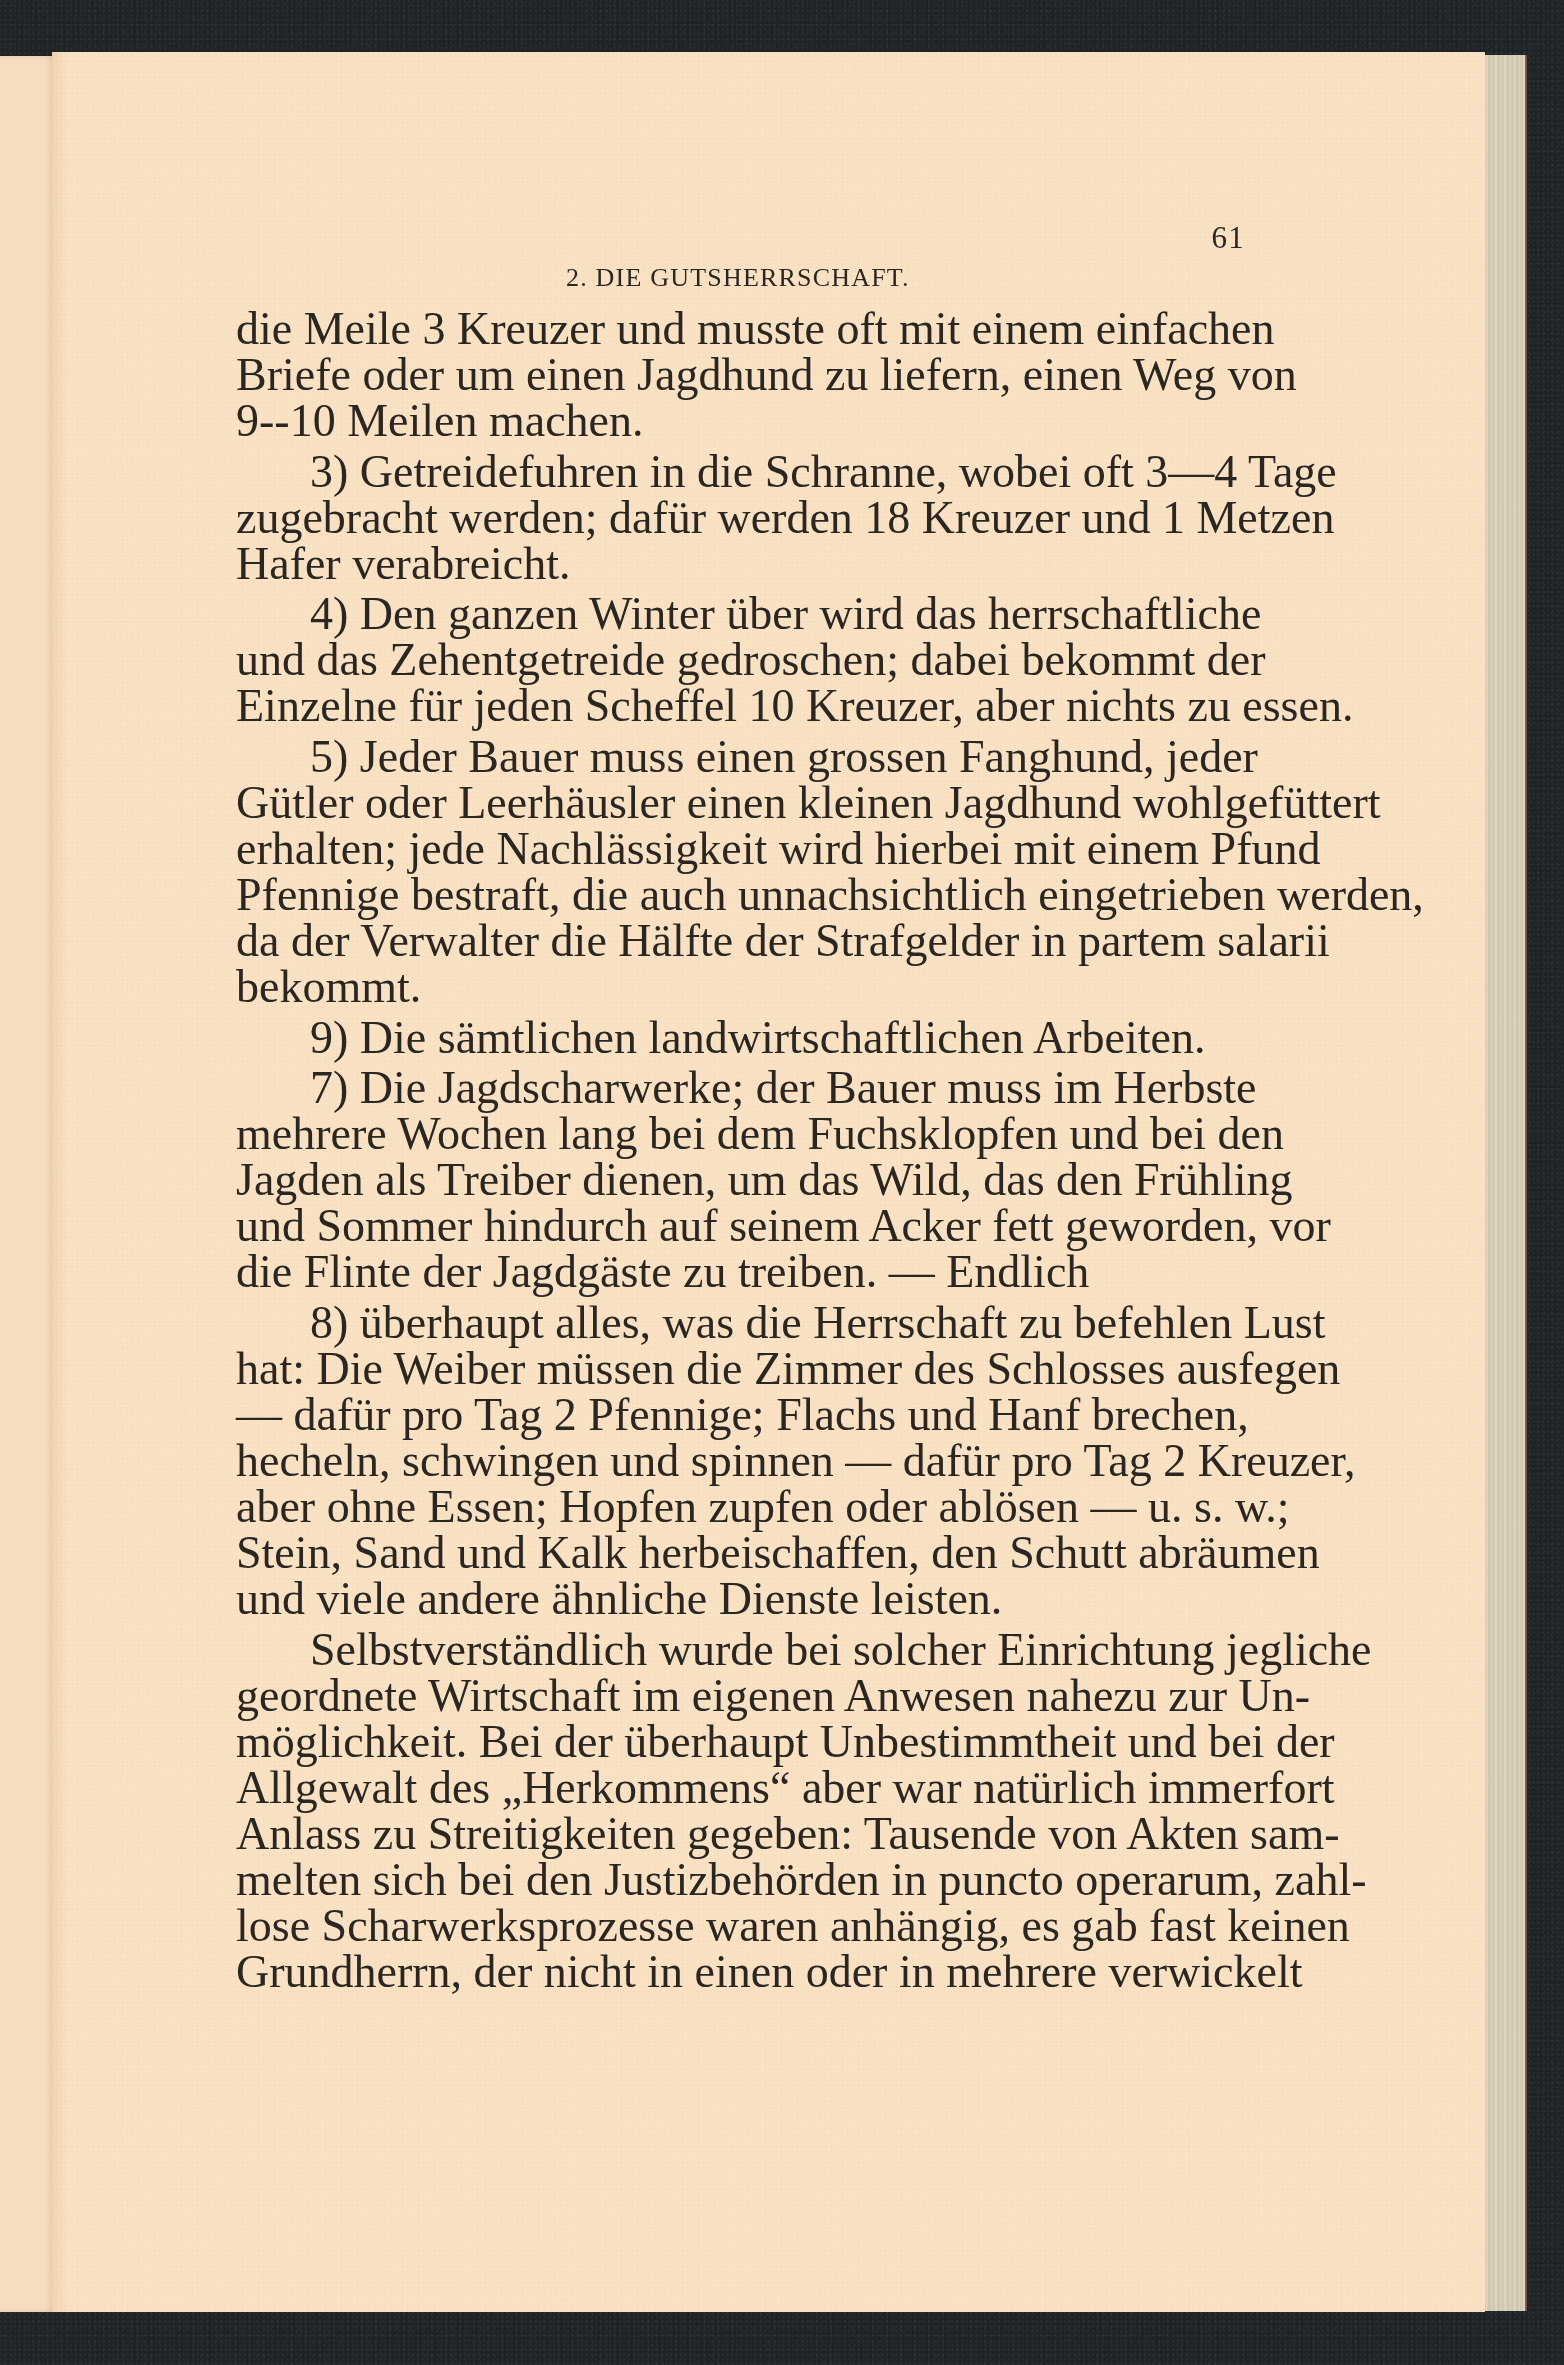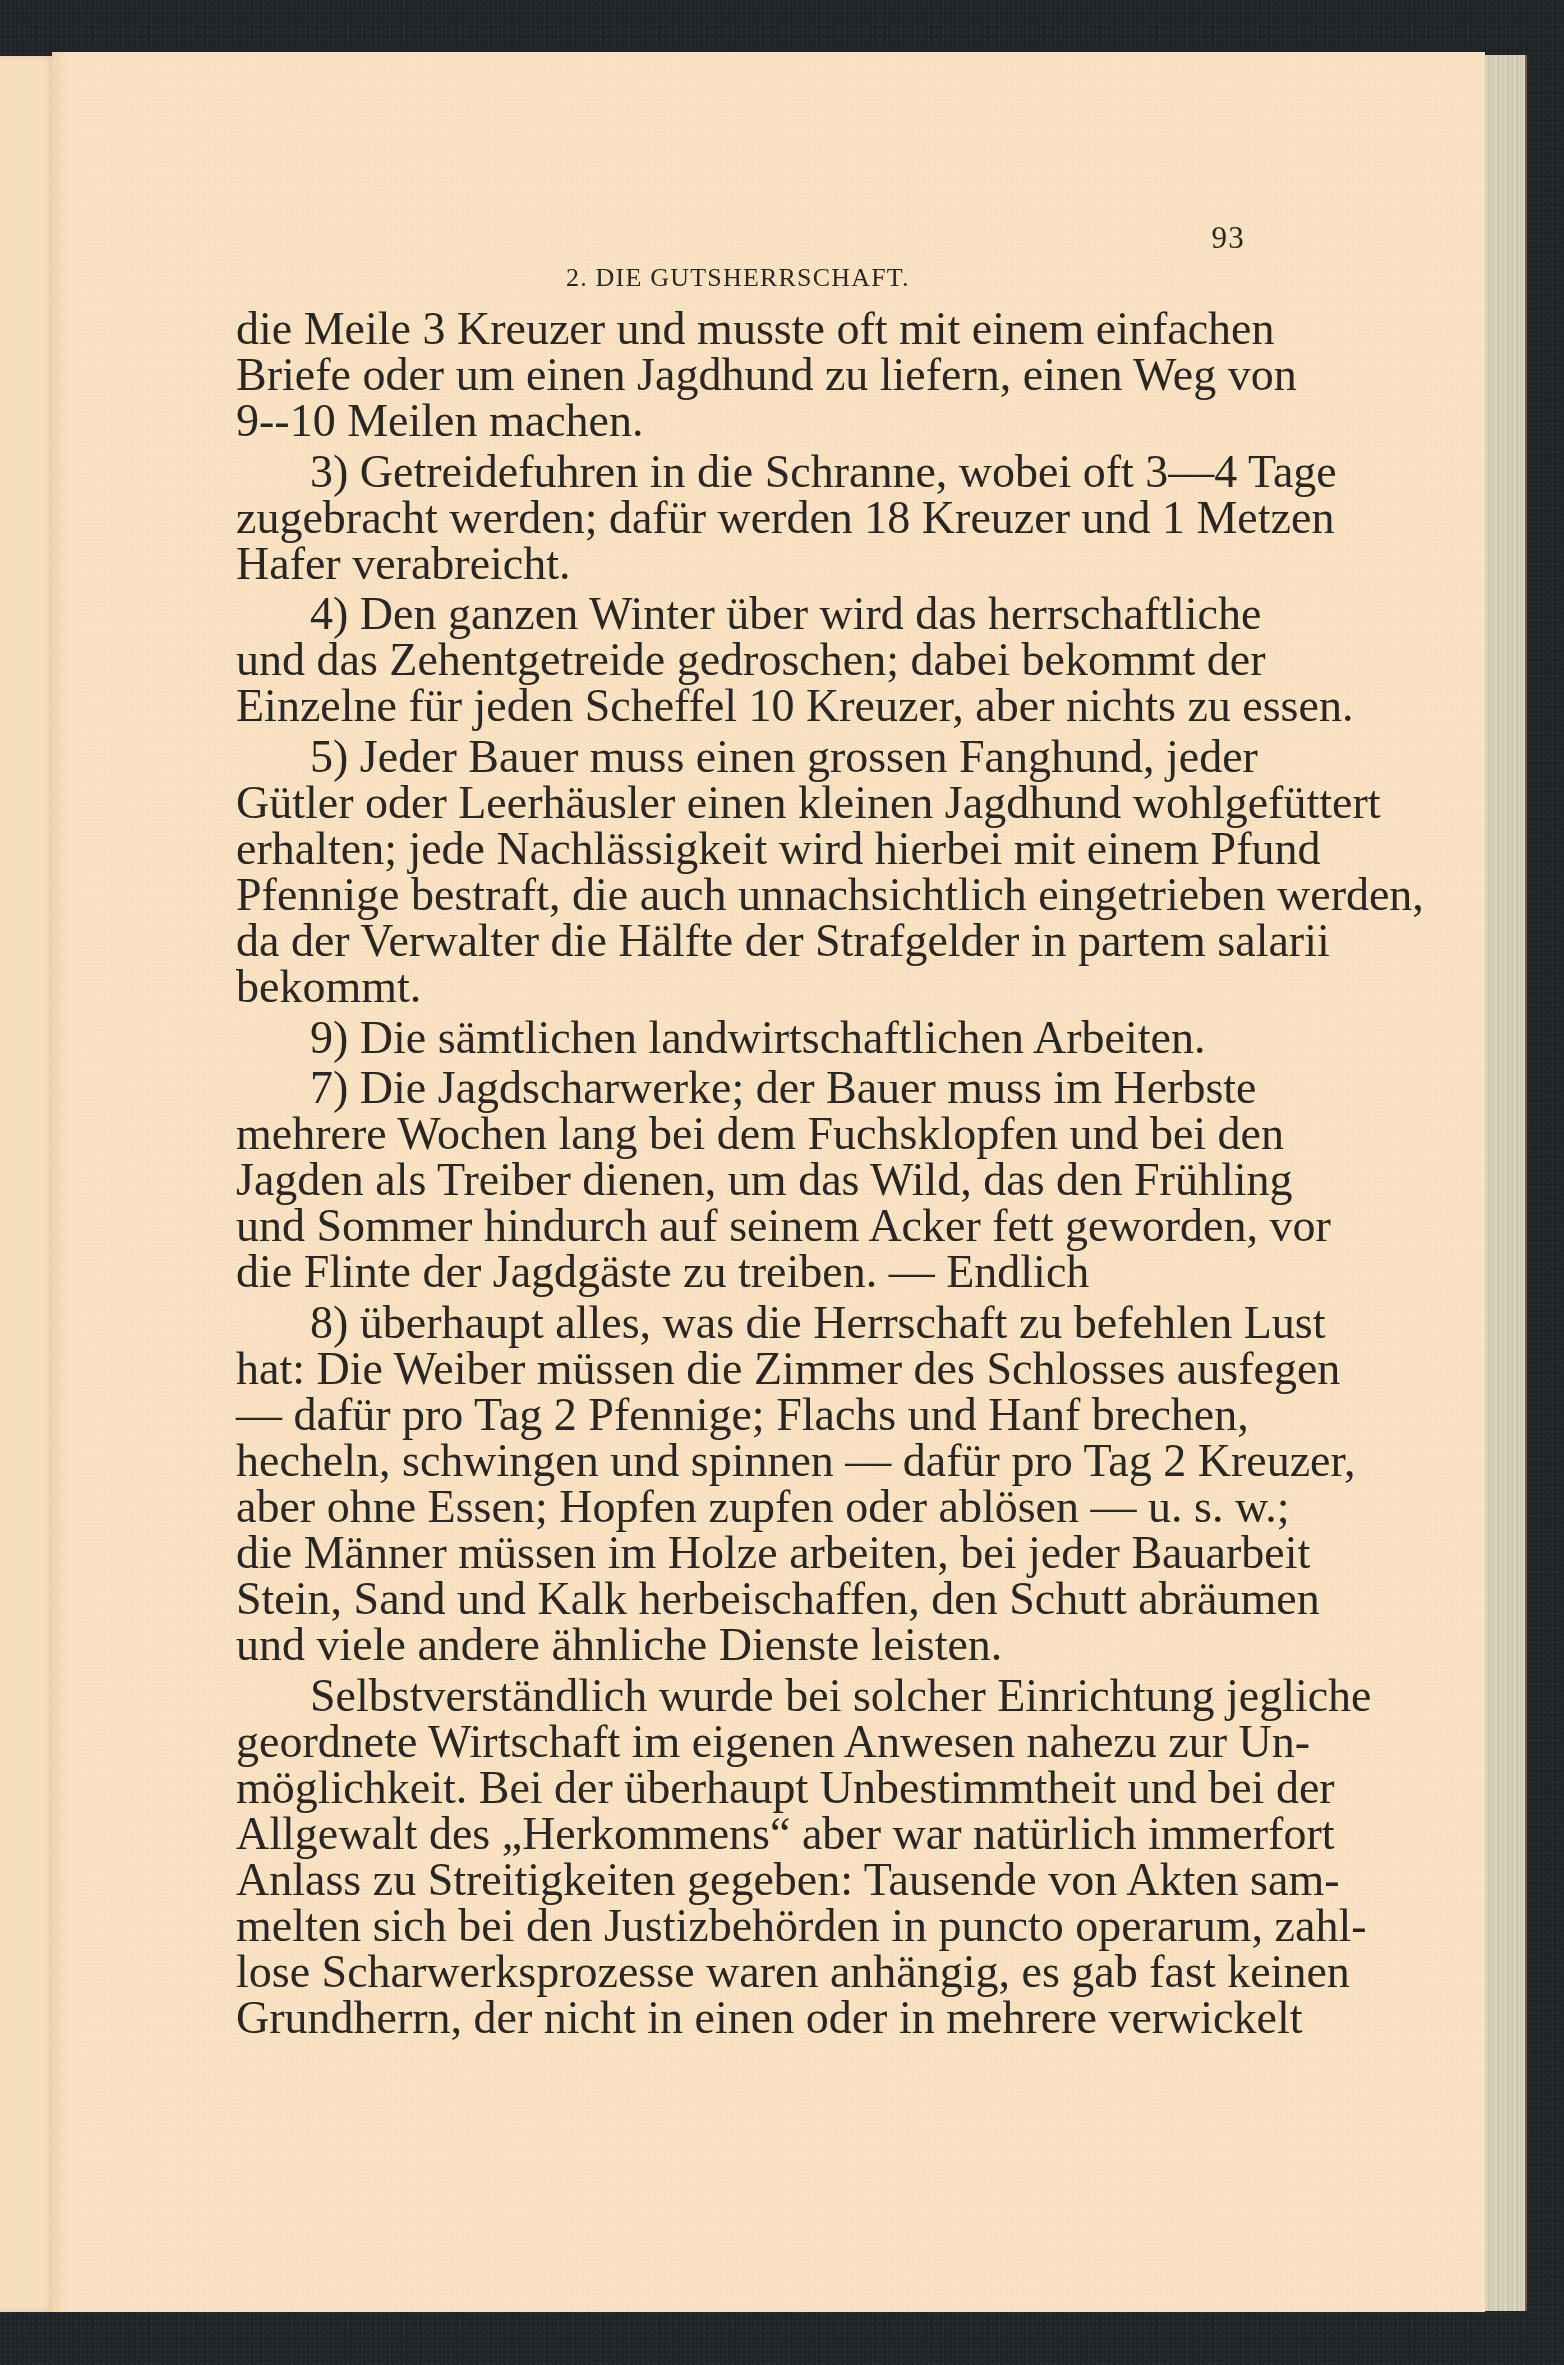--- a/index.html
+++ b/index.html
@@ -107,21 +107,21 @@
 </head>
 <body>
 
 <div class="prev-page"></div>
 <div class="page-stack"></div>
 
 <div class="page">
   <div class="text-block">
     <div class="running-head">
       <span class="head-title">2. DIE GUTSHERRSCHAFT.</span>
-      <span class="page-number">93</span>
+      <span class="page-number">61</span>
     </div>
 
     <div class="body-text">
 
       <div class="para">
         <span class="line">die Meile 3 Kreuzer und musste oft mit einem einfachen</span>
         <span class="line">Briefe oder um einen Jagdhund zu liefern, einen Weg von</span>
         <span class="line last">9--10 Meilen machen.</span>
       </div>
 
@@ -157,21 +157,20 @@
         <span class="line">und Sommer hindurch auf seinem Acker fett geworden, vor</span>
         <span class="line last">die Flinte der Jagdgäste zu treiben. — Endlich</span>
       </div>
 
       <div class="para">
         <span class="line indent">8) überhaupt alles, was die Herrschaft zu befehlen Lust</span>
         <span class="line">hat: Die Weiber müssen die Zimmer des Schlosses ausfegen</span>
         <span class="line">— dafür pro Tag 2 Pfennige; Flachs und Hanf brechen,</span>
         <span class="line">hecheln, schwingen und spinnen — dafür pro Tag 2 Kreuzer,</span>
         <span class="line">aber ohne Essen; Hopfen zupfen oder ablösen — u. s. w.;</span>
-        <span class="line">die Männer müssen im Holze arbeiten, bei jeder Bauarbeit</span>
         <span class="line">Stein, Sand und Kalk herbeischaffen, den Schutt abräumen</span>
         <span class="line last">und viele andere ähnliche Dienste leisten.</span>
       </div>
 
       <div class="para">
         <span class="line indent">Selbstverständlich wurde bei solcher Einrichtung jegliche</span>
         <span class="line">geordnete Wirtschaft im eigenen Anwesen nahezu zur Un-</span>
         <span class="line">möglichkeit. Bei der überhaupt Unbestimmtheit und bei der</span>
         <span class="line">Allgewalt des „Herkommens“ aber war natürlich immerfort</span>
         <span class="line">Anlass zu Streitigkeiten gegeben: Tausende von Akten sam-</span>

